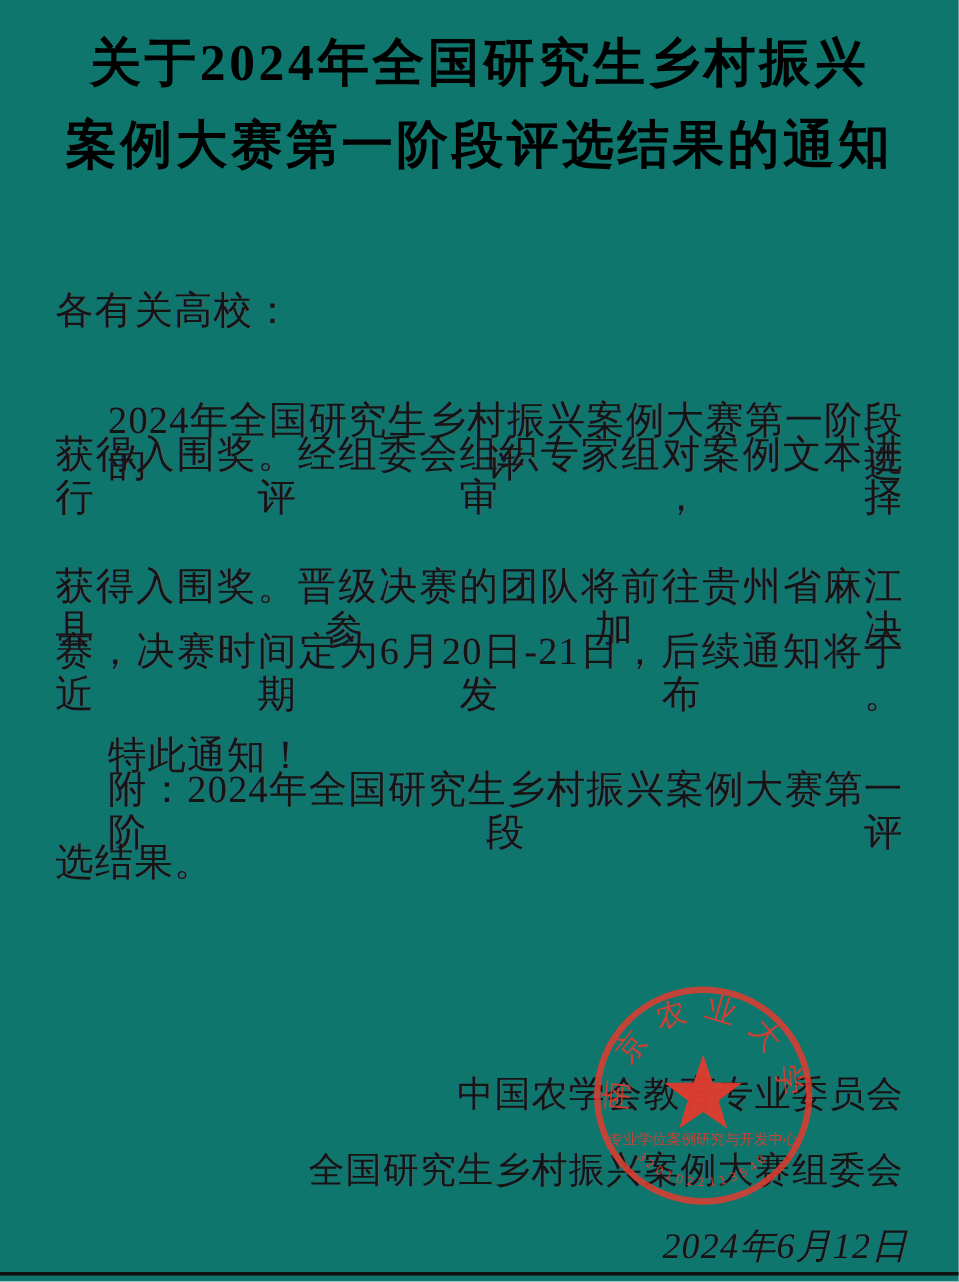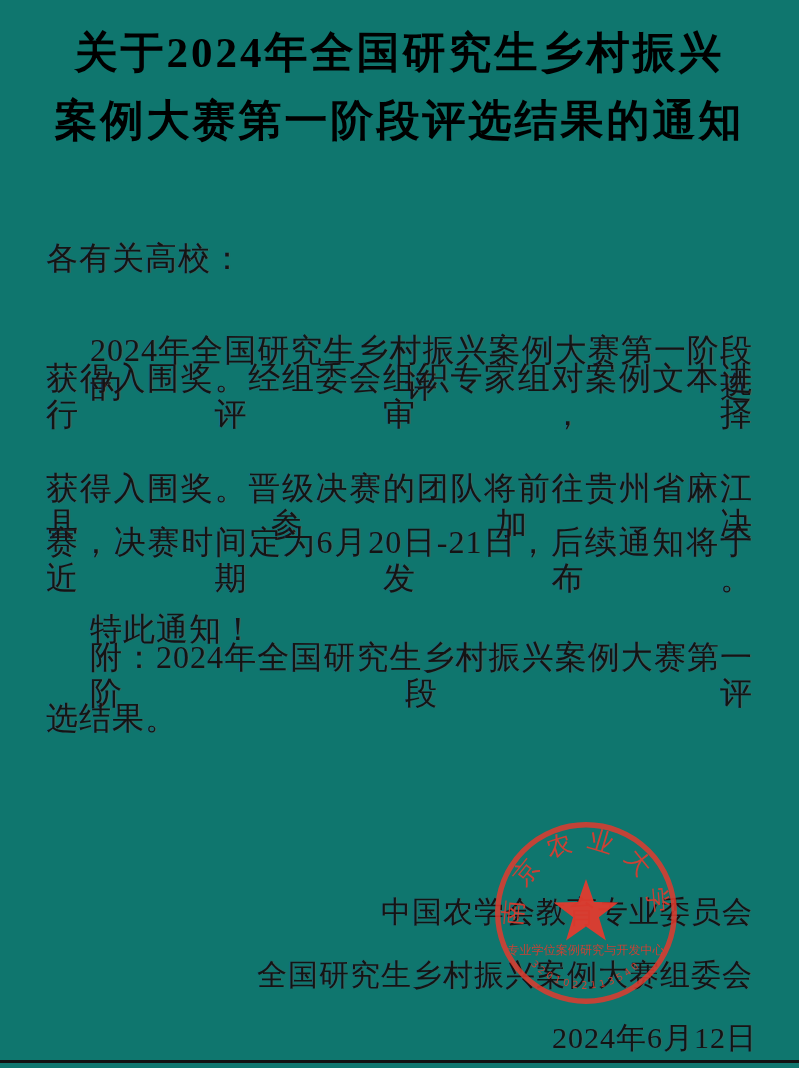--- a/index.html
+++ b/index.html
@@ -34,21 +34,21 @@
   }
   .body-line.ind { padding-left:44px; width:663px;margin-top:27px; }
   
   .sig-line {
     position:absolute; right:46px;
     font-size:30px; letter-spacing:1px; white-space:nowrap;
     text-shadow:1px 0 0 rgba(220,60,40,0.20), -1px 0 0 rgba(40,80,210,0.20);
   }
   .sig-org1 { top:892px; }
   .sig-org2 { top:955px; }
-  .sig-date { top:1018px; right:42px; }
+  .sig-date { top:1018px; right:42px;font-style:italic; }
   
   .seal {
     position:absolute; left:489px; top:816px;
     width:194px; height:194px;
     z-index:5;
   }
   
   .footer-rule {
     position:absolute; left:0; top:1060px;
     width:799px; height:3px; background:#111;

